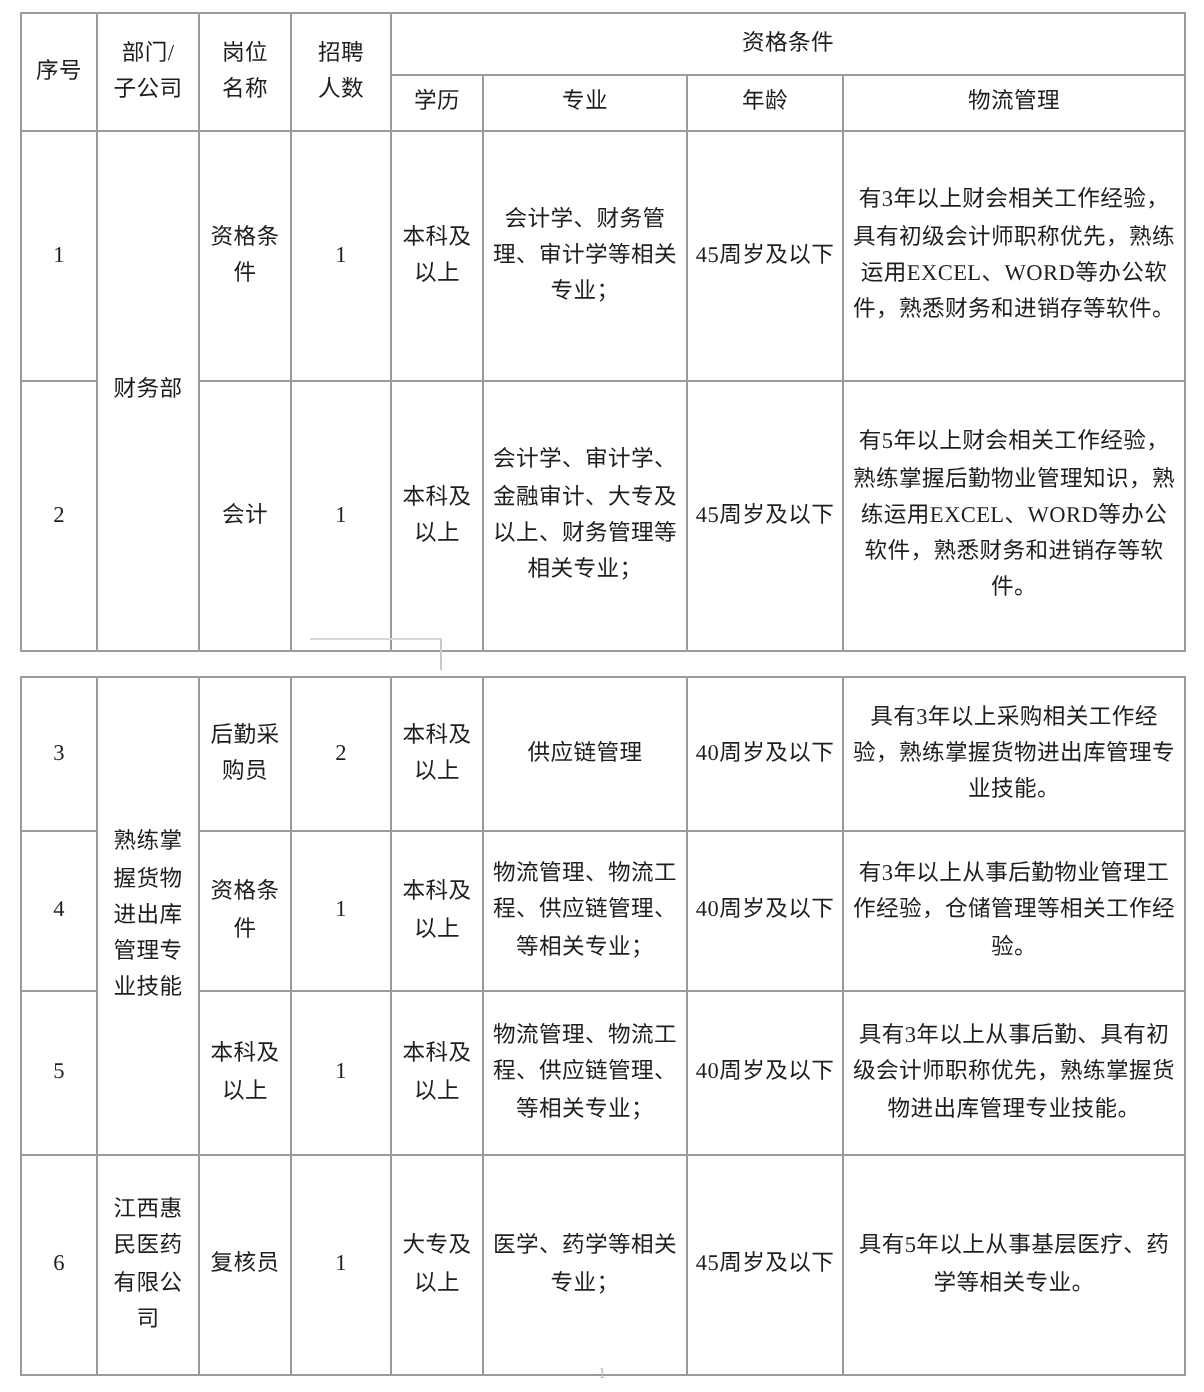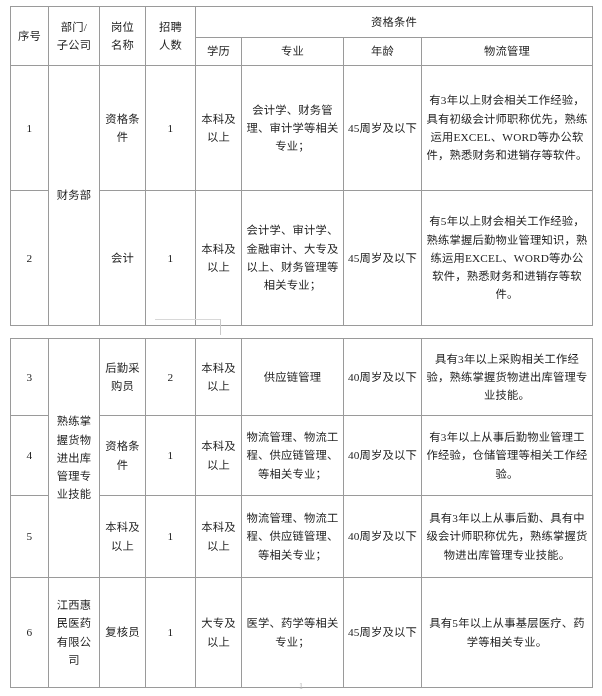--- a/index.html
+++ b/index.html
@@ -203,21 +203,21 @@
         <td class="vcol">40周岁及以下</td>
         <td class="just">有3年以上从事后勤物业管理工作经验，仓储管理等相关工作经验。</td>
       </tr>
       <tr style="height:82px;">
         <td>5</td>
         <td class="vcol">本科及以上</td>
         <td>1</td>
         <td class="vcol">本科及以上</td>
         <td class="just-major">物流管理、物流工程、供应链管理、等相关专业；</td>
         <td class="vcol">40周岁及以下</td>
-        <td class="just">具有3年以上从事后勤、具有中级会计师职称优先，熟练掌握货物进出库管理专业技能。</td>
+        <td class="just">具有3年以上从事后勤、具有初级会计师职称优先，熟练掌握货物进出库管理专业技能。</td>
       </tr>
       <tr style="height:110px;">
         <td>6</td>
         <td class="vcol">江西惠民医药有限公司</td>
         <td class="vcol">复核员</td>
         <td>1</td>
         <td class="vcol">大专及以上</td>
         <td class="just-major">医学、药学等相关专业；</td>
         <td class="vcol">45周岁及以下</td>
         <td class="just">具有5年以上从事基层医疗、药学等相关专业。</td>

